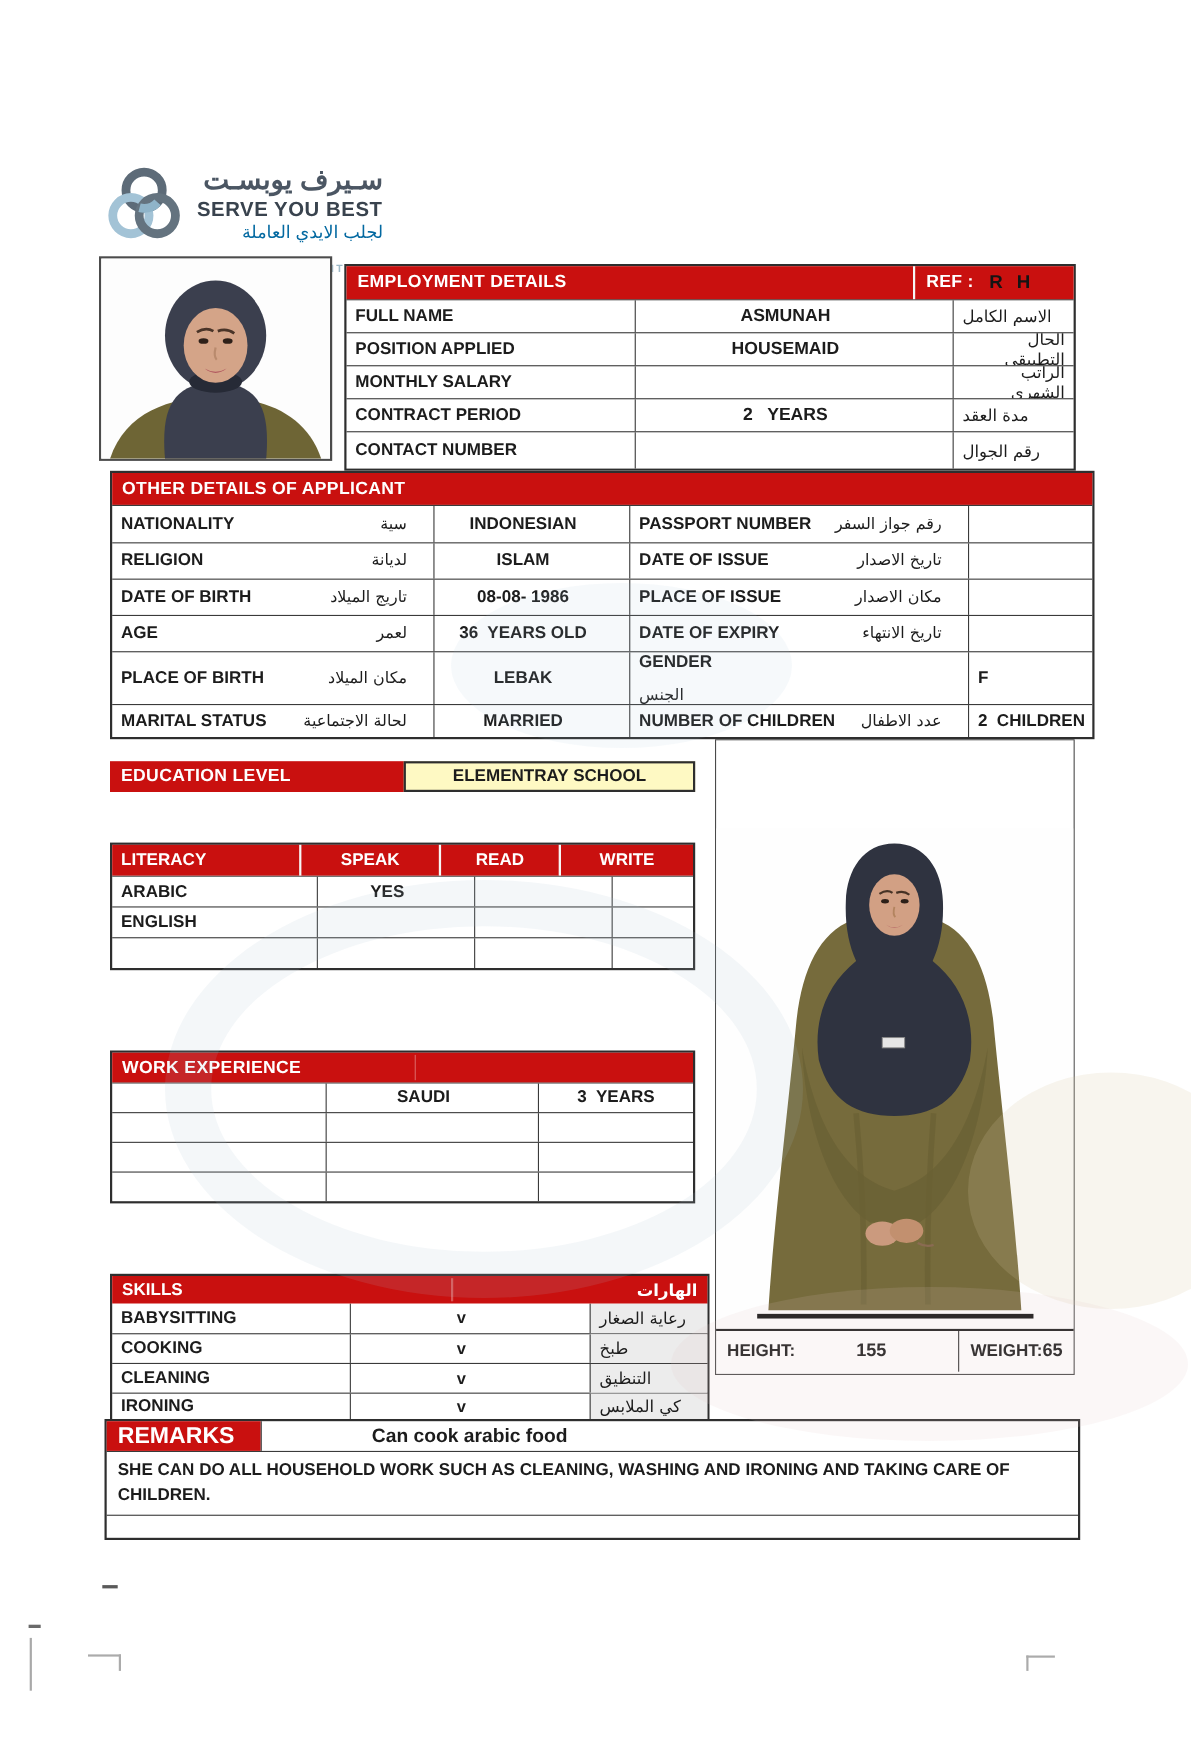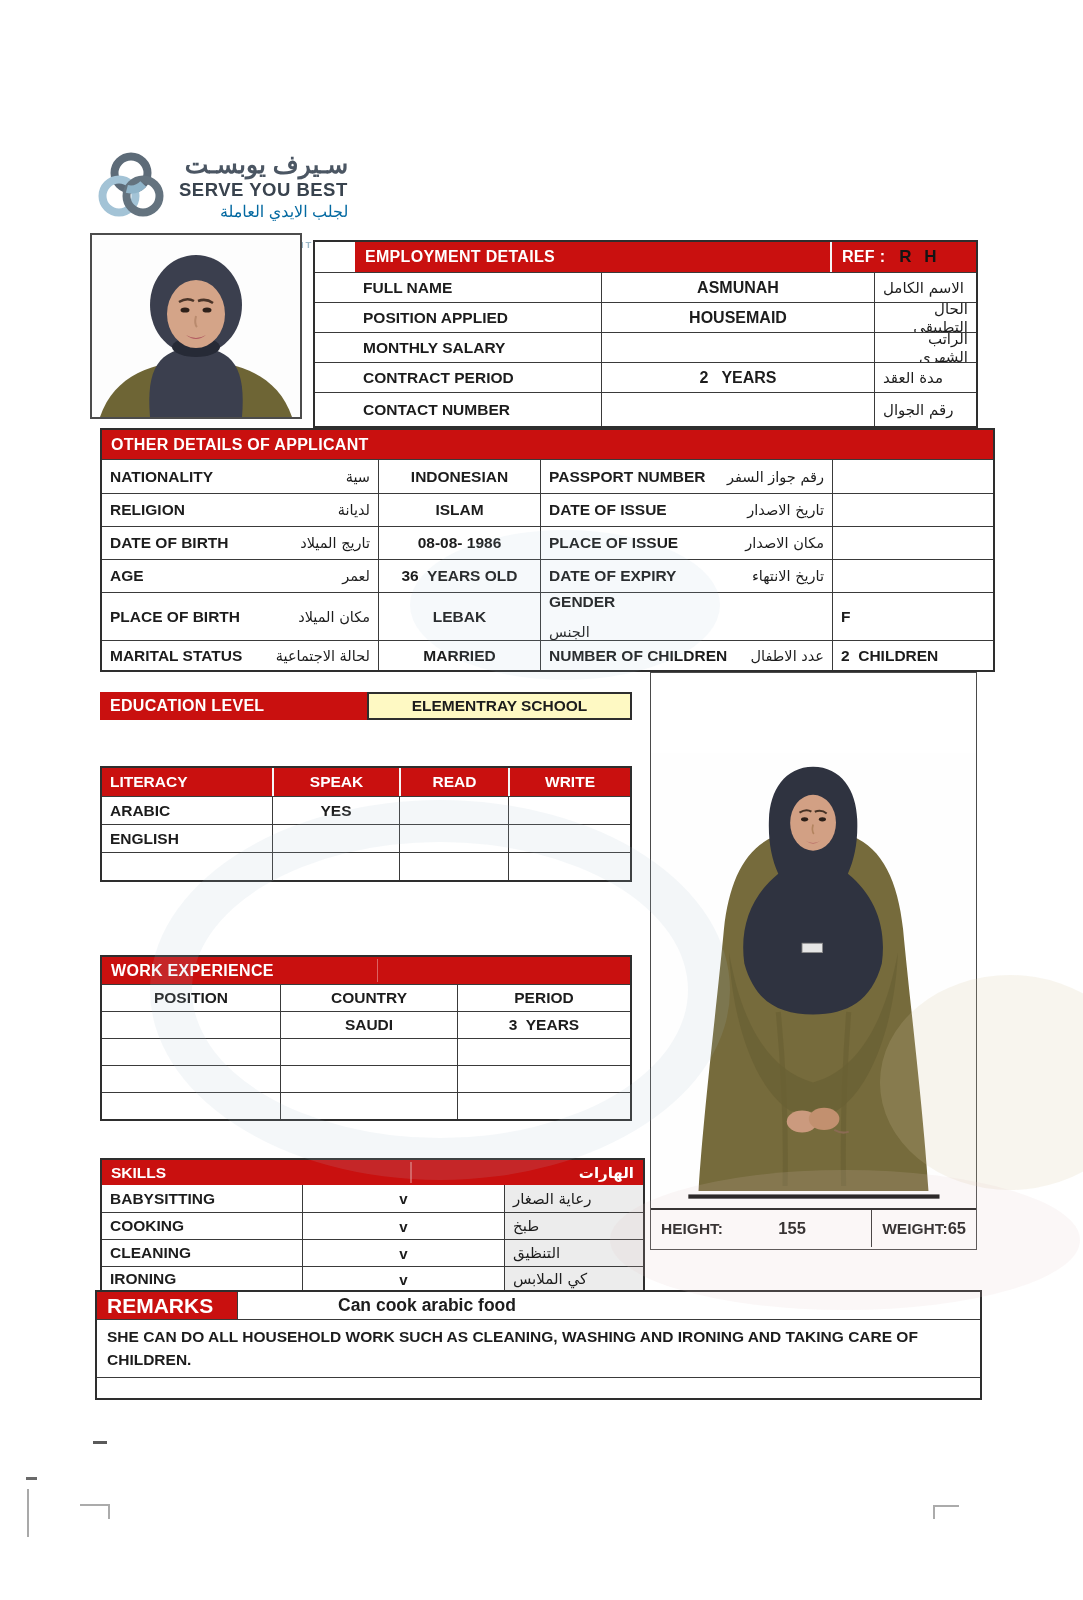--- a/index.html
+++ b/index.html
@@ -17,38 +17,38 @@
   .logo-ar  { font-size: 25px; font-weight: bold; color: #4b5663; direction: rtl; letter-spacing: 1px; }
   .logo-en  { font-size: 18.5px; font-weight: bold; color: #39434e; letter-spacing: .5px; margin-top: 2px; }
   .logo-ar2 { font-size: 16px; color: #0369a1; direction: rtl; margin-top: 2px; }
   .logo-en2 { font-size: 9.5px; font-weight: bold; color: #9db9c8; letter-spacing: 2px; margin-top: 19px; }
 
   
   .tbl { position: absolute; background: #fff; border: 2px solid #2e2e2e; }
   .row { display: flex; align-items: stretch; }
   .row + .row { border-top: 1.6px solid #3a3a3a; }
   .cell { display: flex; align-items: center; padding: 0 8px; overflow: hidden; }
-  .bl { border-left: 1.6px solid #3a3a3a; }
+  .bl { border-left: 1.6px solid #3a3a3a; margin-left: 16px; }
   .red { background: #c9100f; color: #fff; }
   .b { font-weight: bold; }
   .pre { white-space: pre; }
   .ar { direction: rtl; font-family: "DejaVu Sans", sans-serif; font-size: 15px; }
   .headbar { display: flex; align-items: center; font-weight: bold; font-size: 16px; letter-spacing: .3px; }
 
   
   .portrait { left: 90px; top: 233px; width: 212px; height: 186px; border: 2px solid #4c4c4c; background:#fff; }
   .portrait svg { display:block; width: 100%; height: 100%; }
 
   
   .emp { left: 313px; top: 240px; width: 665px; }
   .emp-head { height: 30px; }
   .emp-head-main { flex: 1; padding-left: 10px; }
   .emp-head-ref { width: 146px; border-left: 2px solid #f6f6f6; padding-left: 10px; }
   .ref-val { color: #141414; margin-left: 14px; letter-spacing: 4px; font-size: 17px; }
-  .emp .row { height: 30px; padding-left: 40px; }
+  .emp .row { height: 30px; }
   .emp .row:last-child { height: 34px; }
   .emp .c1 { width: 246px; font-weight: bold; font-size: 15.5px; }
   .emp .c2 { width: 273px; justify-content: center; font-weight: bold; font-size: 16px; }
   .emp .c3 { flex: 1; justify-content: flex-end; }
 
   
   .other { left: 100px; top: 428px; width: 895px; }
   .o-head { height: 29px; padding-left: 9px; }
   .other .o1 { width: 276px; justify-content: space-between; font-weight: bold; font-size: 15.5px; }
   .other .o1 .ar, .other .o3 .ar { font-weight: normal; font-size: 14.5px; }
@@ -301,25 +301,20 @@
     <div class="row">
       <div class="cell l1"></div>
       <div class="cell l2 bl"></div>
       <div class="cell l3 bl"></div>
       <div class="cell l4 bl"></div>
     </div>
   </div>
 
   <div class="tbl we">
     <div class="row we-head red headbar">WORK EXPERIENCE</div>
-    <div class="row">
-      <div class="cell w1">POSITION</div>
-      <div class="cell w2 bl">COUNTRY</div>
-      <div class="cell w3 bl">PERIOD</div>
-    </div>
     <div class="row">
       <div class="cell w1"></div>
       <div class="cell w2 bl pre">SAUDI</div>
       <div class="cell w3 bl pre">3  YEARS</div>
     </div>
     <div class="row">
       <div class="cell w1"></div>
       <div class="cell w2 bl"></div>
       <div class="cell w3 bl"></div>
     </div>

